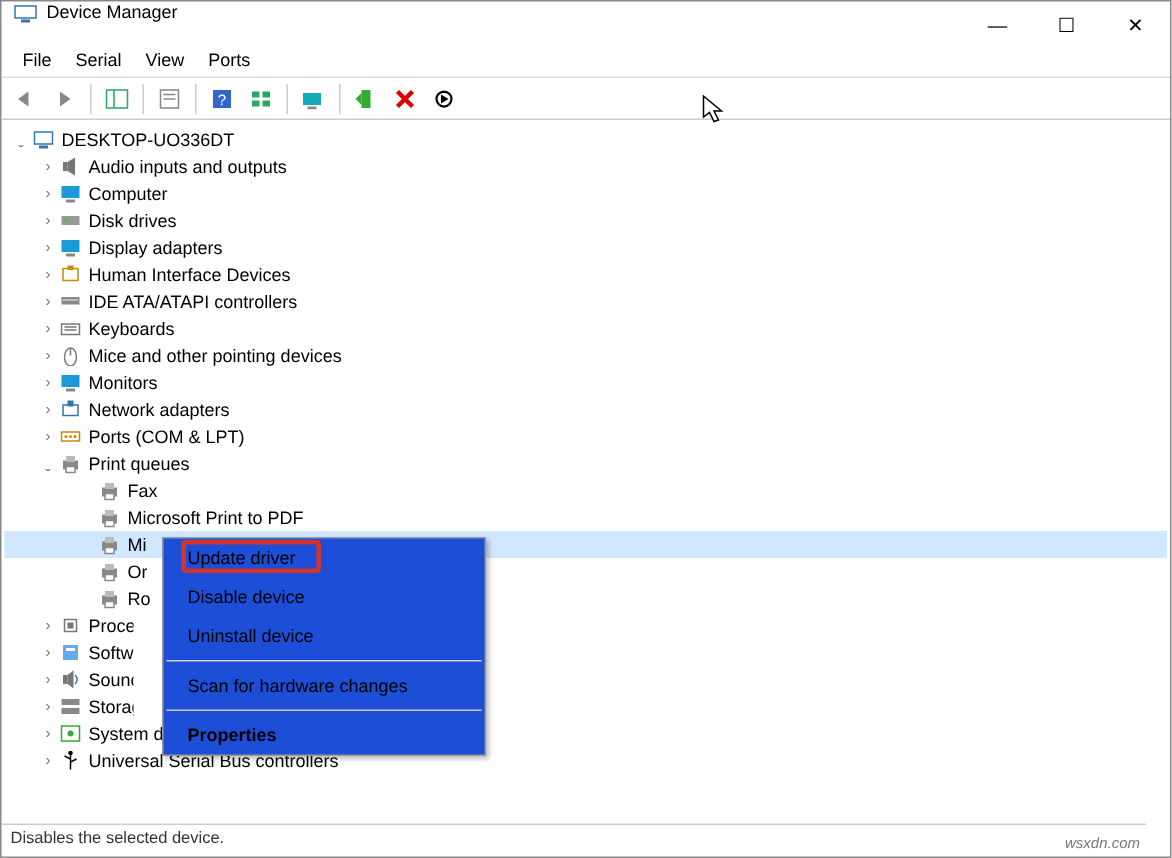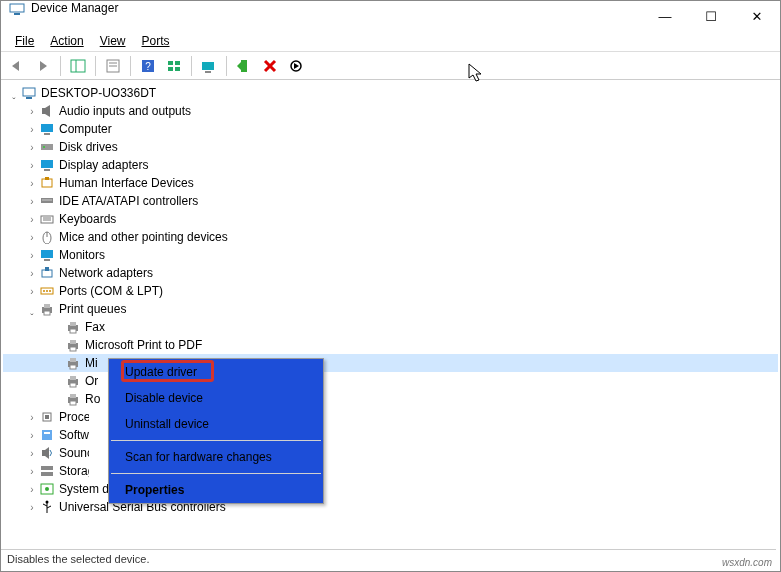--- a/index.html
+++ b/index.html
@@ -1,42 +1,42 @@
 <!DOCTYPE html>
 <html><head>
 <meta charset="utf-8">
 <style>
 * { box-sizing: border-box; font-family: "Segoe UI", Tahoma, sans-serif; }
 body { margin: 0; background: #fff; width: 781px; height: 572px; position: relative; overflow: hidden; border: 1px solid #888; }
 .titlebar { height: 30px; display: flex; align-items: flex-start; padding: 0 0 0 8px; }
 .titlebar .icon-app { width: 16px; height: 16px; margin-right: 6px; }
 .titlebar .title { font-size: 12px; flex: 1; }
 .winbtn { width: 46px; height: 30px; display: flex; align-items: center; justify-content: center; font-size: 13px; }
-.menubar { height: 21px; display: flex; align-items: center; padding: 0 6px; border-bottom: 1px solid #ddd; text-decoration: underline; }
+.menubar { height: 21px; display: flex; padding: 0 6px; border-bottom: 1px solid #ddd; }
 .menubar > div { font-size: 12px; padding: 2px 8px; }
 .toolbar { height: 28px; display: flex; align-items: center; padding: 0 4px; border-bottom: 1px solid #ccc; gap: 2px; }
 .tbtn { width: 24px; height: 24px; display: flex; align-items: center; justify-content: center; border: 1px solid transparent; }
 .tsep { width: 1px; height: 20px; background: #ccc; margin: 0 3px; }
 .tree { position: relative; padding: 4px 2px; font-size: 12px; height: calc(100% - 30px - 21px - 28px - 22px); overflow: hidden; }
 .row { display: flex; align-items: center; height: 18px; }
 .row .arrow { font-size: 10px; color: #777; width: 14px; text-align: center; }
 .row .arrow.down { color: #555; }
 .row .dicon { width: 16px; height: 16px; margin-right: 4px; display: inline-flex; align-items: center; justify-content: center; font-size: 11px; }
 .row.l0 { padding-left: 4px; }
 .row.l1 { padding-left: 22px; }
 .row.l2 { padding-left: 48px; }
 .row.clip .label { max-width: 30px; overflow: hidden; white-space: nowrap; }
 .row.sel { background: #d0e7ff; }
 .row.sel .label { }
 .context { position: absolute; left: 107px; top: 357px; width: 216px; background: #1d4ed8; border: 1px solid #999; box-shadow: 2px 2px 3px rgba(0,0,0,.25); font-size: 12px; }
 .context .citem { height: 26px; display: flex; align-items: center; padding: 0 16px; }
 .context .csep { height: 1px; background: #d0d0d0; margin: 3px 2px; }
 .context .bold { font-weight: 600; }
 .highlight { position: absolute; border: 3px solid #d4342c; border-radius: 3px; }
-.statusbar { position: absolute; bottom: 0; left: 0; right: 4px; height: 22px; border-top: 1px solid #ccc; font-size: 11px; padding: 3px 6px; color: #333; display: flex; justify-content: space-between; }
+.statusbar { position: absolute; bottom: 0; left: 0; right: 16px; height: 22px; border-top: 1px solid #ccc; font-size: 11px; padding: 3px 6px; color: #333; display: flex; justify-content: space-between; }
 .cursor { position: absolute; left: 467px; top: 62px; font-size: 16px; pointer-events: none; color: #000; }
 .watermark { position: absolute; right: 4px; bottom: 3px; font-size: 10px; color: #777; font-style: italic; }
 svg { display: block; }
 </style>
 </head>
 <body>
 
 <div class="titlebar">
   <span class="icon-app">
     <svg width="16" height="16">
@@ -45,21 +45,21 @@
       </svg>
   </span>
   <span class="title">Device Manager</span>
   <div class="winbtn">—</div>
   <div class="winbtn">☐</div>
   <div class="winbtn">✕</div>
 </div>
 
 <div class="menubar">
   <div>File</div>
-  <div>Action</div>
+  <div>Serial</div>
   <div>View</div>
   <div>Ports</div>
 </div>
 
 <div class="toolbar">
   <div class="tbtn">
       <svg width="16" height="14">
         <path d="M10 2 L3 7 L10 12 Z" fill="#888"></path>
       </svg>
     </div>

